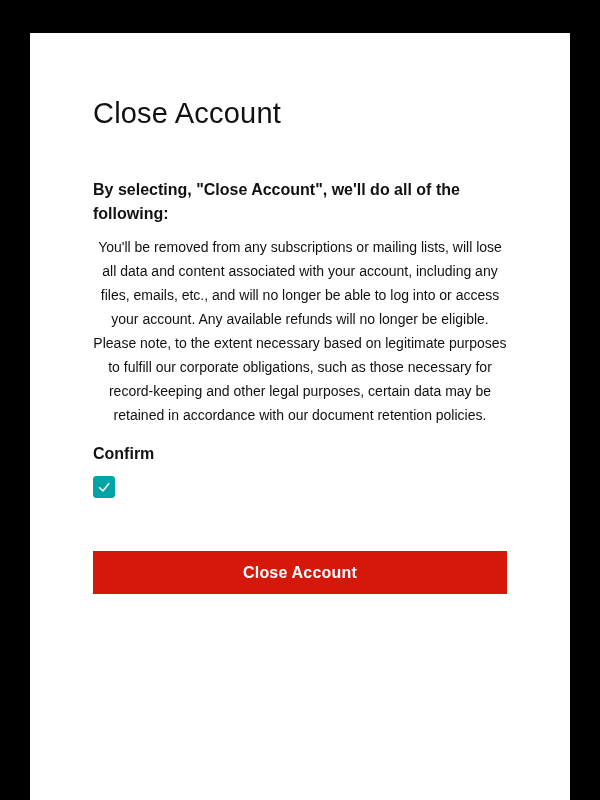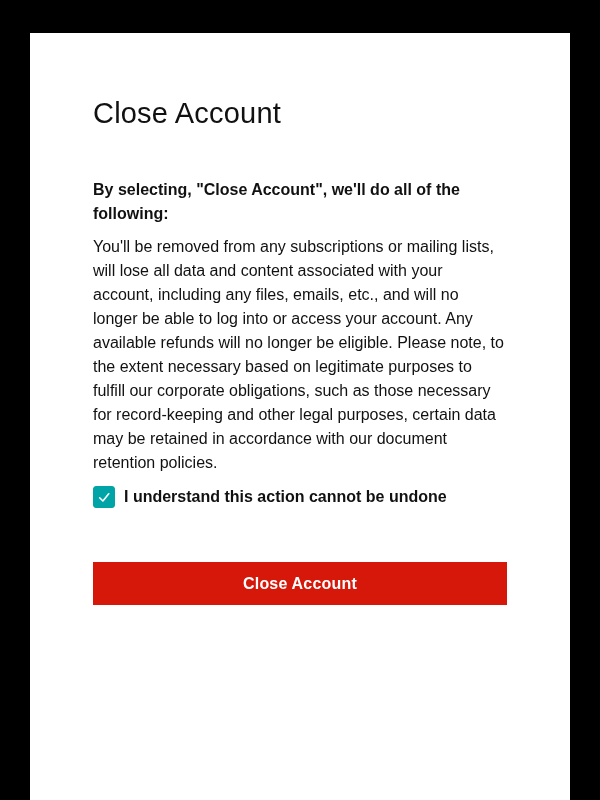--- a/index.html
+++ b/index.html
@@ -43,23 +43,24 @@
     color: var(--text-dark);
   }
   .intro {
     margin: 47px 0 0 0;
     font-size: 16px;
     line-height: 24px;
     font-weight: 700;
   }
   .body-text {
     margin: 9px 0 0 0;
-    font-size: 16px;
+    font-size: 14px;
     line-height: 24px;
     font-weight: 400;
+    text-align: center;
   }
   .confirm-heading {
     margin: 15px 0 0 0;
     font-size: 16px;
     line-height: 24px;
     font-weight: 700;
   }
   .checkbox-row {
     margin-top: 10px;
     display: flex;
@@ -120,27 +121,27 @@
 
 <div class="overlay">
   <div class="card">
 
     <h1 class="dialog-title">Close Account</h1>
 
     <p class="intro">By selecting, "Close Account", we'll do all of the following:</p>
 
     <p class="body-text">You'll be removed from any subscriptions or mailing lists, will lose all data and content associated with your account, including any files, emails, etc., and will no longer be able to log into or access your account. Any available refunds will no longer be eligible. Please note, to the extent necessary based on legitimate purposes to fulfill our corporate obligations, such as those necessary for record-keeping and other legal purposes, certain data may be retained in accordance with our document retention policies.</p>
 
+    <p class="confirm-heading">Confirm</p>
 
     <div class="checkbox-row">
       <span class="checkbox checked">
         <svg class="check" viewBox="0 0 22 22" aria-hidden="true">
           <polyline points="5,12 9.5,16.5 17.5,6.5" fill="none" stroke="#ffffff" stroke-width="2.2" stroke-linecap="round" stroke-linejoin="round"></polyline>
         </svg>
       </span>
-      <label class="checkbox-label">I understand this action cannot be undone</label>
     </div>
 
     <button class="btn btn-primary">Close Account</button>
 
 
   </div>
 </div>
 
 </body></html>

